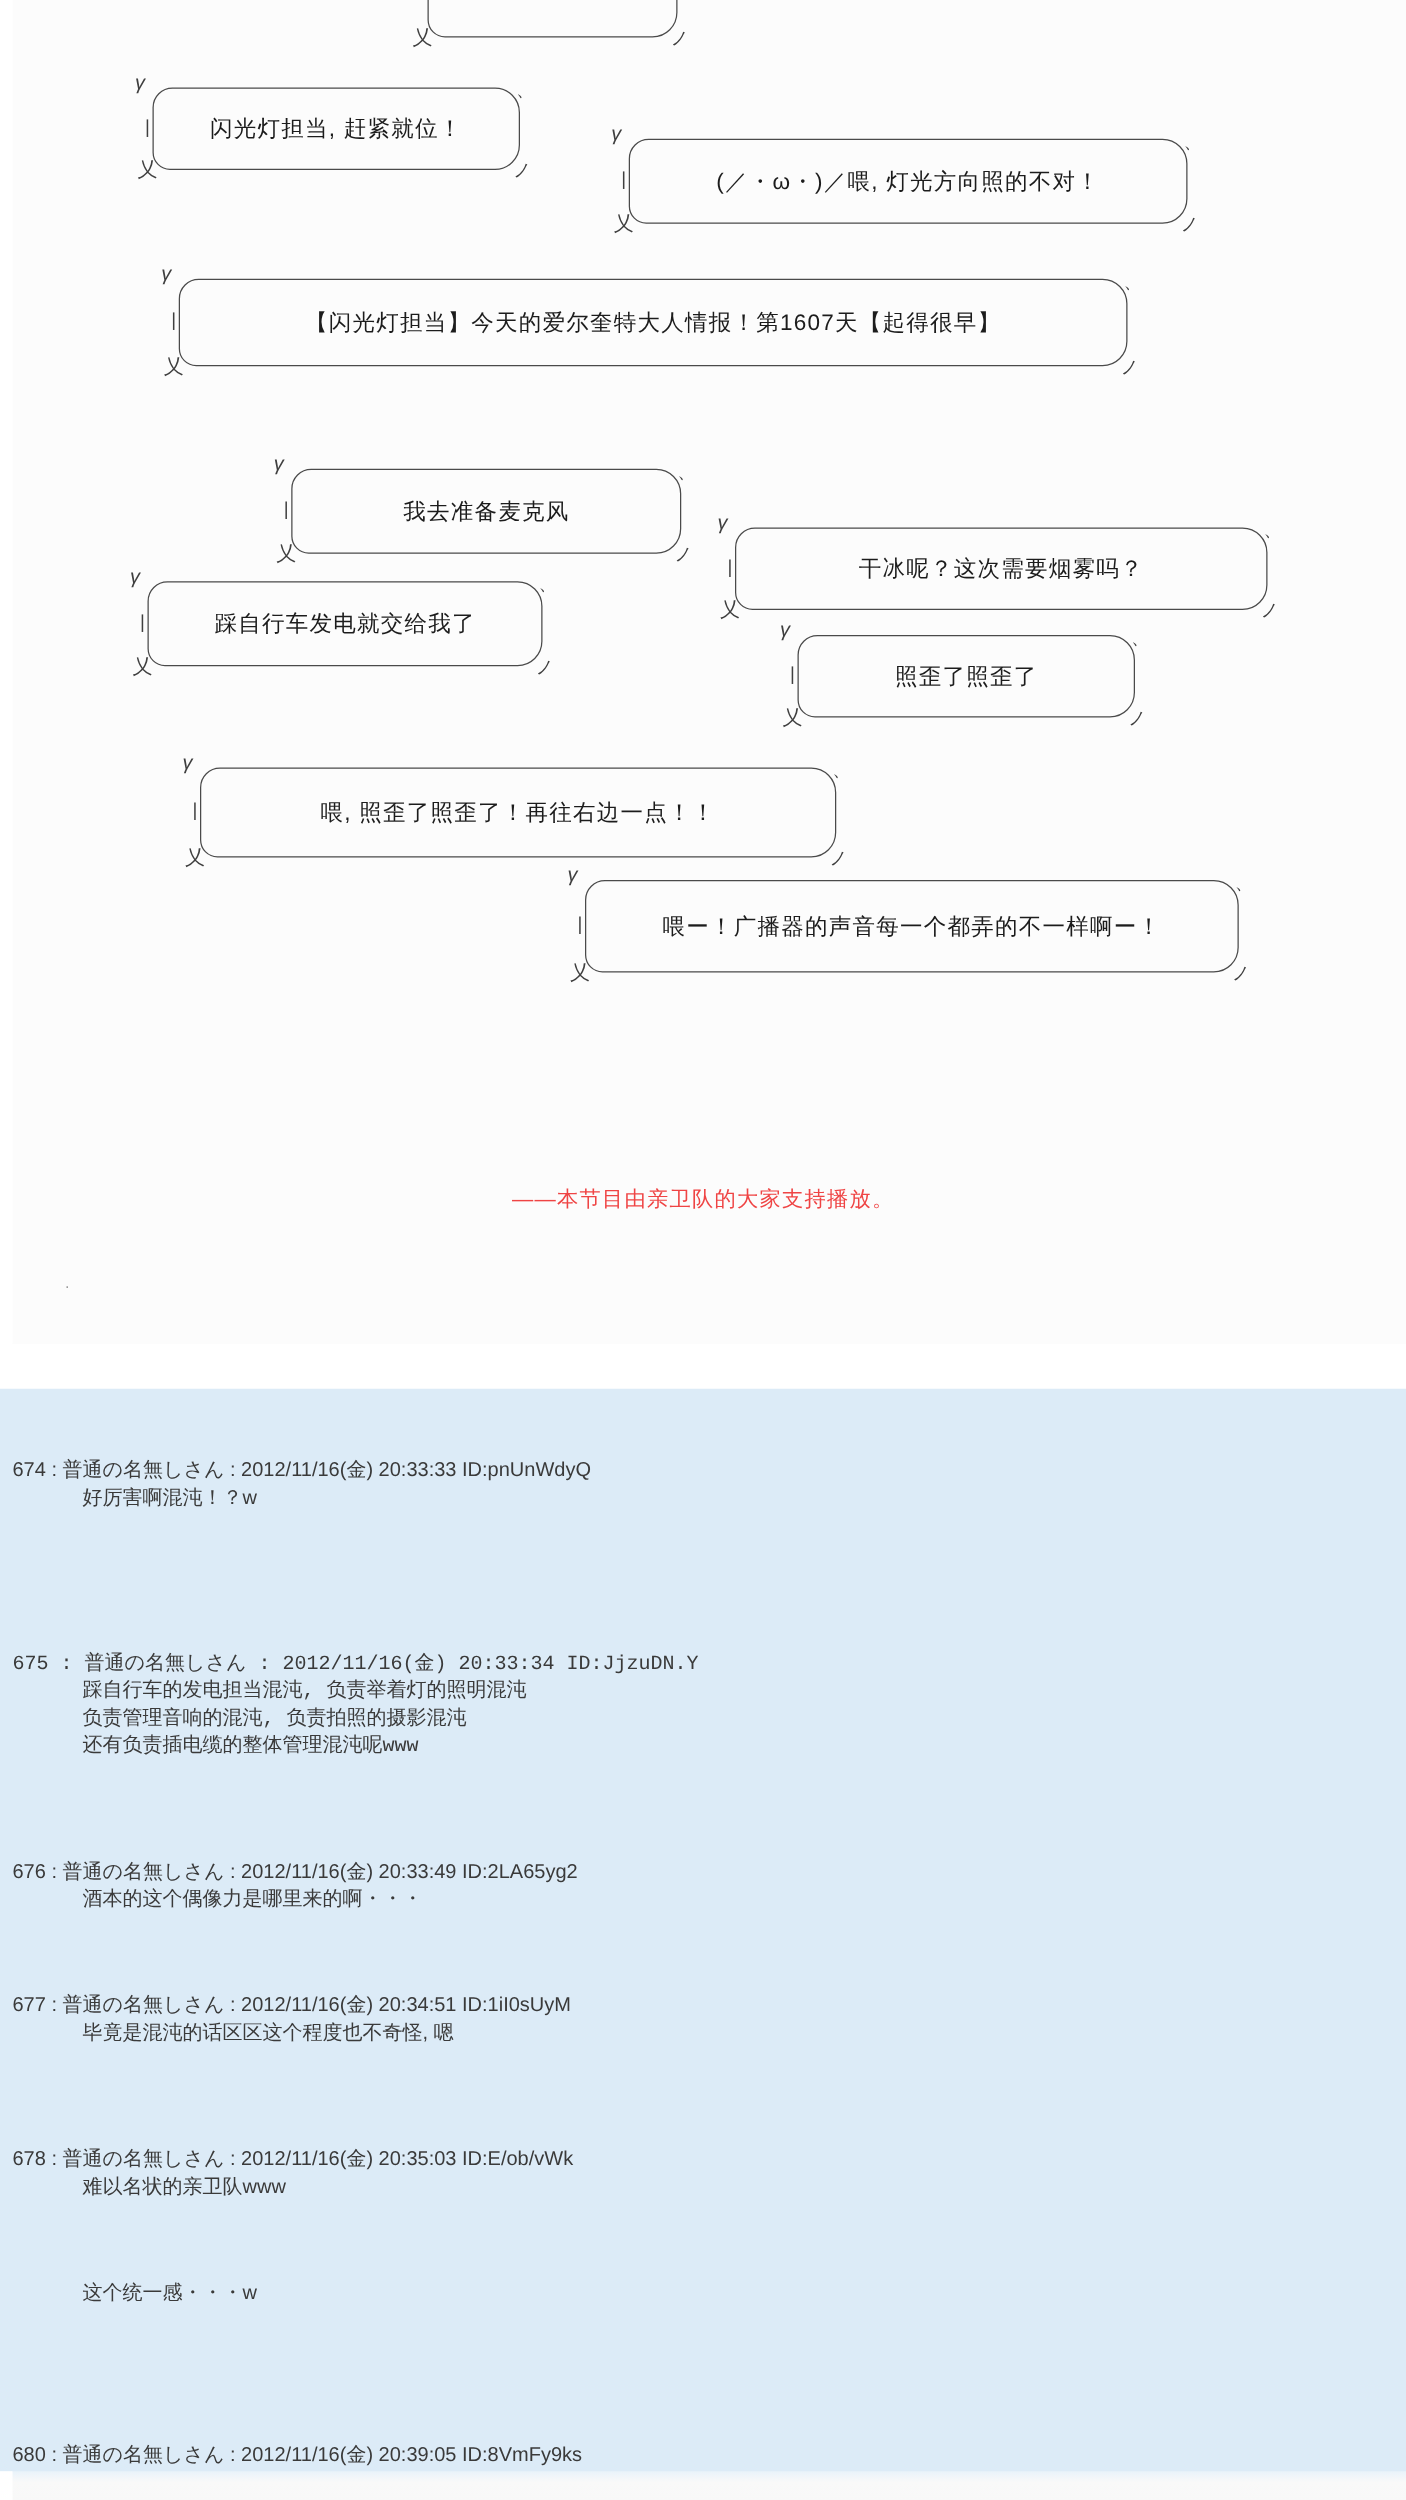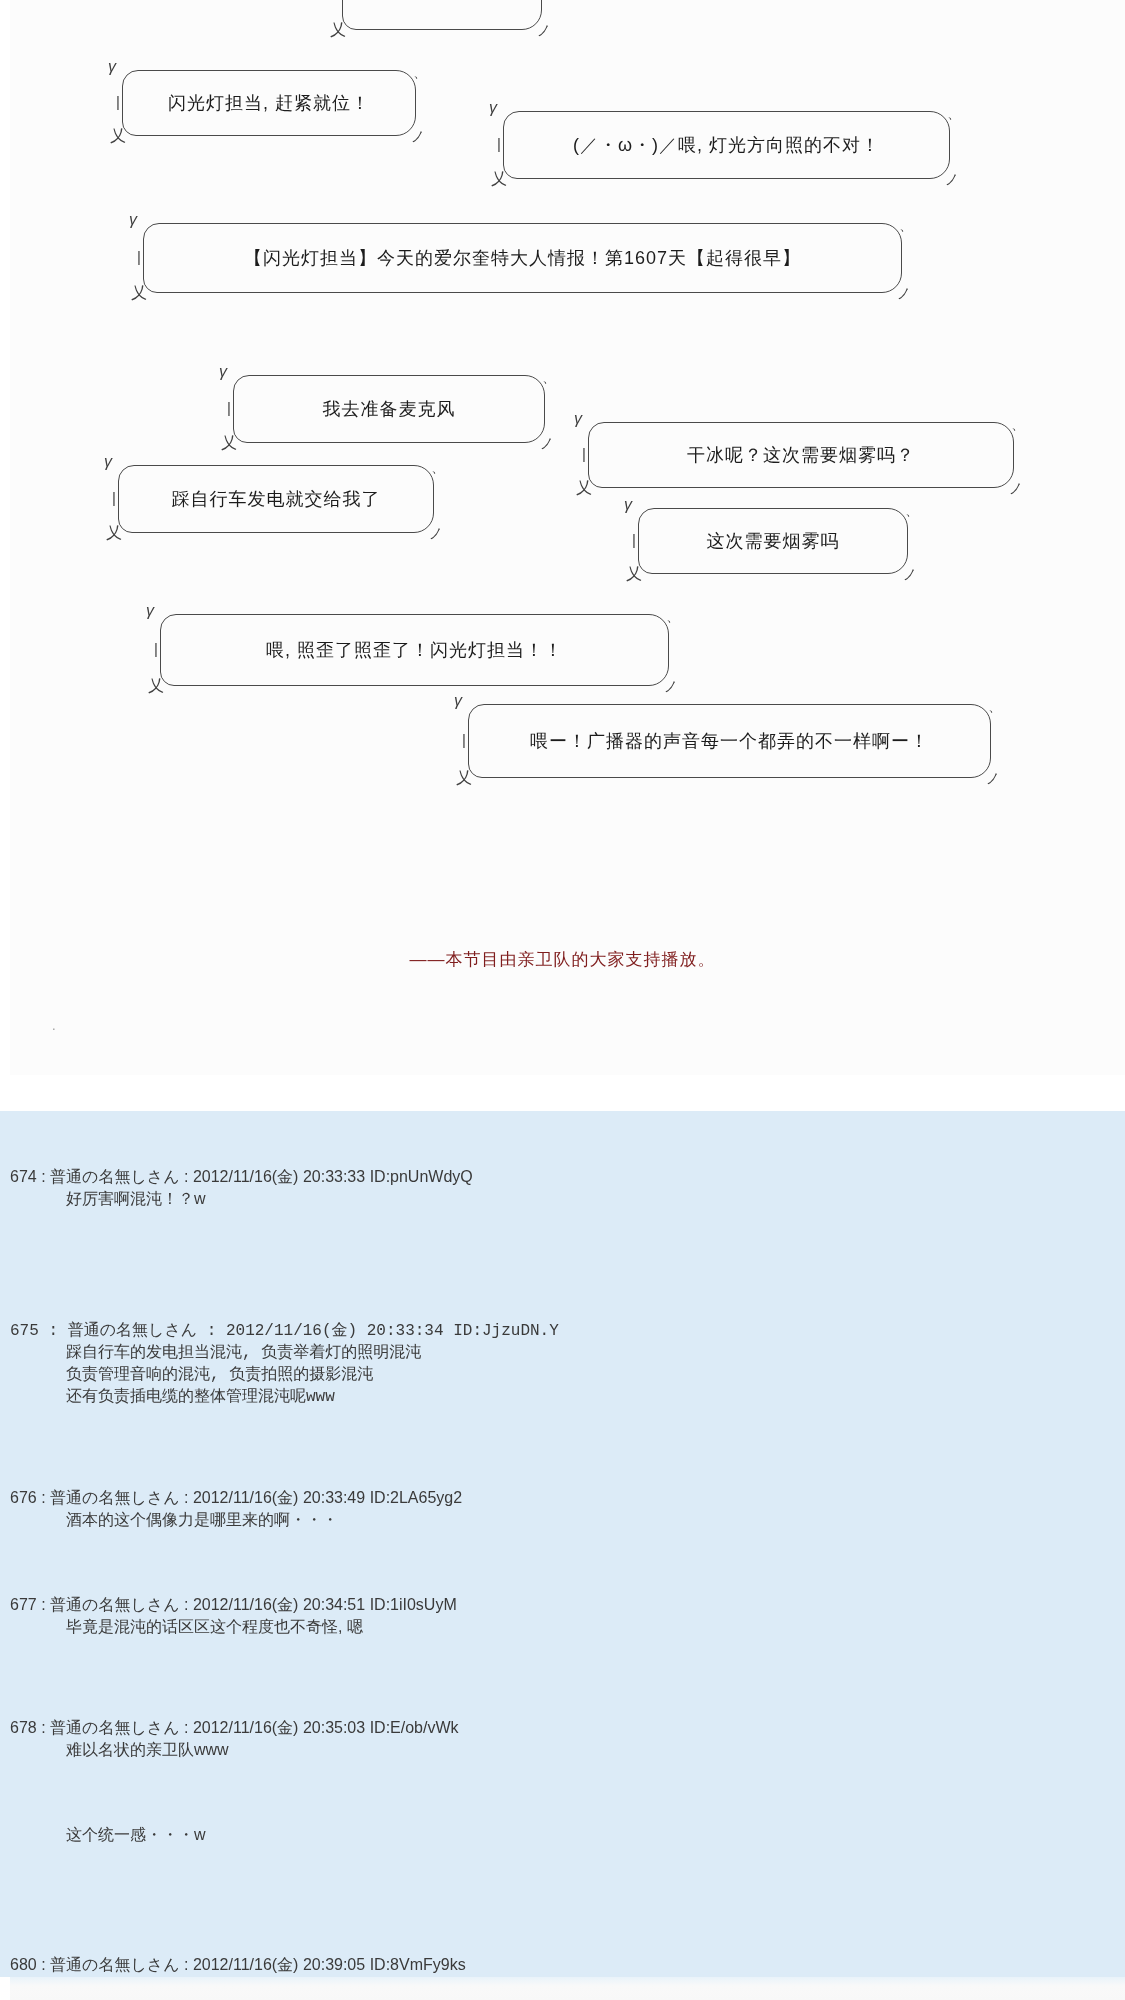--- a/index.html
+++ b/index.html
@@ -25,21 +25,21 @@
     font-size:18px;color:#1c1c1c;letter-spacing:1px;
     white-space:nowrap;
   }
   .bubble .t-gamma{position:absolute;left:-15px;top:-13px;font-size:16px;color:#3f3f3f;font-style:italic;}
   .bubble .t-bar{position:absolute;left:-7px;top:50%;margin-top:-10px;font-size:15px;color:#3f3f3f;}
   .bubble .t-x{position:absolute;left:-13px;bottom:-12px;font-size:16px;color:#3f3f3f;}
   .bubble .t-tick{position:absolute;right:-13px;top:-7px;font-size:14px;color:#3f3f3f;}
   .bubble .t-hook{position:absolute;right:-11px;bottom:-11px;font-size:14px;color:#3f3f3f;}
   .narration{
     position:absolute;left:0;top:948px;width:1125px;
-    text-align:center;font-size:17px;color:#7f1d1d;letter-spacing:1px;
+    text-align:center;font-size:17px;color:#ef4444;letter-spacing:1px;
   }
   .stray-mark{
     position:absolute;left:52px;top:1018px;font-size:13px;color:#9a9a9a;
   }
   
   .posts-section{
     position:absolute;left:0;top:1111px;width:1125px;height:1134px;
     background:#dcebf7;
   }
   .post{
@@ -123,30 +123,30 @@
     <span class="t-hook">ノ</span>
     <span class="bubble-text">踩自行车发电就交给我了</span>
   </div>
 
   <div class="bubble" style="left:638px;top:508px;width:268px;height:64px;">
     <span class="t-gamma">γ</span>
     <span class="t-bar">|</span>
     <span class="t-x">乂</span>
     <span class="t-tick">、</span>
     <span class="t-hook">ノ</span>
-    <span class="bubble-text">这次需要烟雾吗</span>
+    <span class="bubble-text">照歪了照歪了</span>
   </div>
 
   <div class="bubble" style="left:160px;top:614px;width:507px;height:70px;">
     <span class="t-gamma">γ</span>
     <span class="t-bar">|</span>
     <span class="t-x">乂</span>
     <span class="t-tick">、</span>
     <span class="t-hook">ノ</span>
-    <span class="bubble-text">喂, 照歪了照歪了！闪光灯担当！！</span>
+    <span class="bubble-text">喂, 照歪了照歪了！再往右边一点！！</span>
   </div>
 
   <div class="bubble" style="left:468px;top:704px;width:521px;height:72px;">
     <span class="t-gamma">γ</span>
     <span class="t-bar">|</span>
     <span class="t-x">乂</span>
     <span class="t-tick">、</span>
     <span class="t-hook">ノ</span>
     <span class="bubble-text">喂ー！广播器的声音每一个都弄的不一样啊ー！</span>
   </div>

